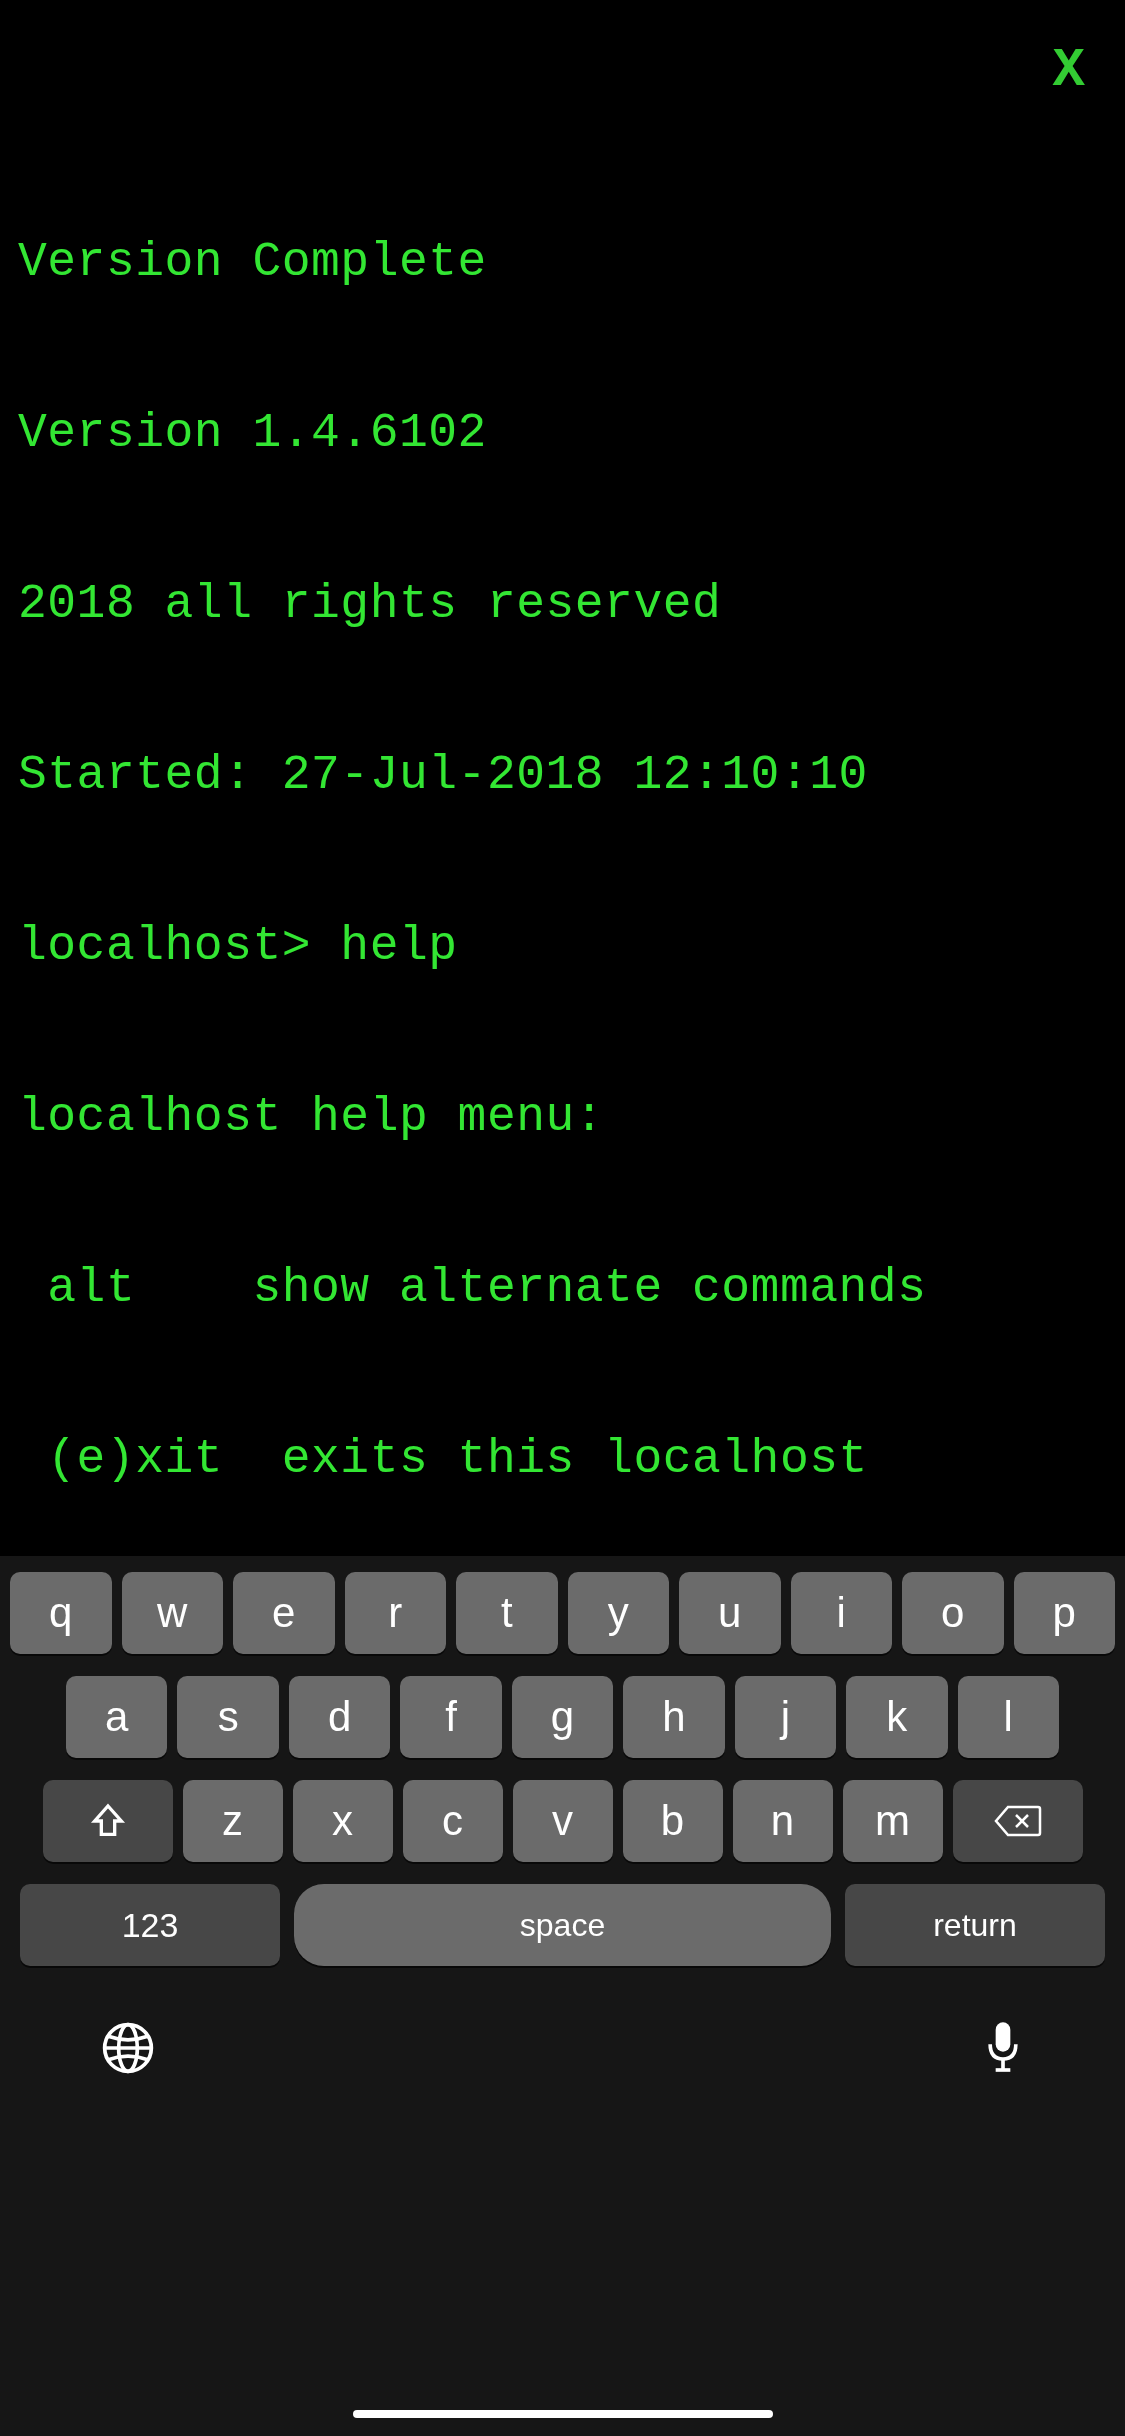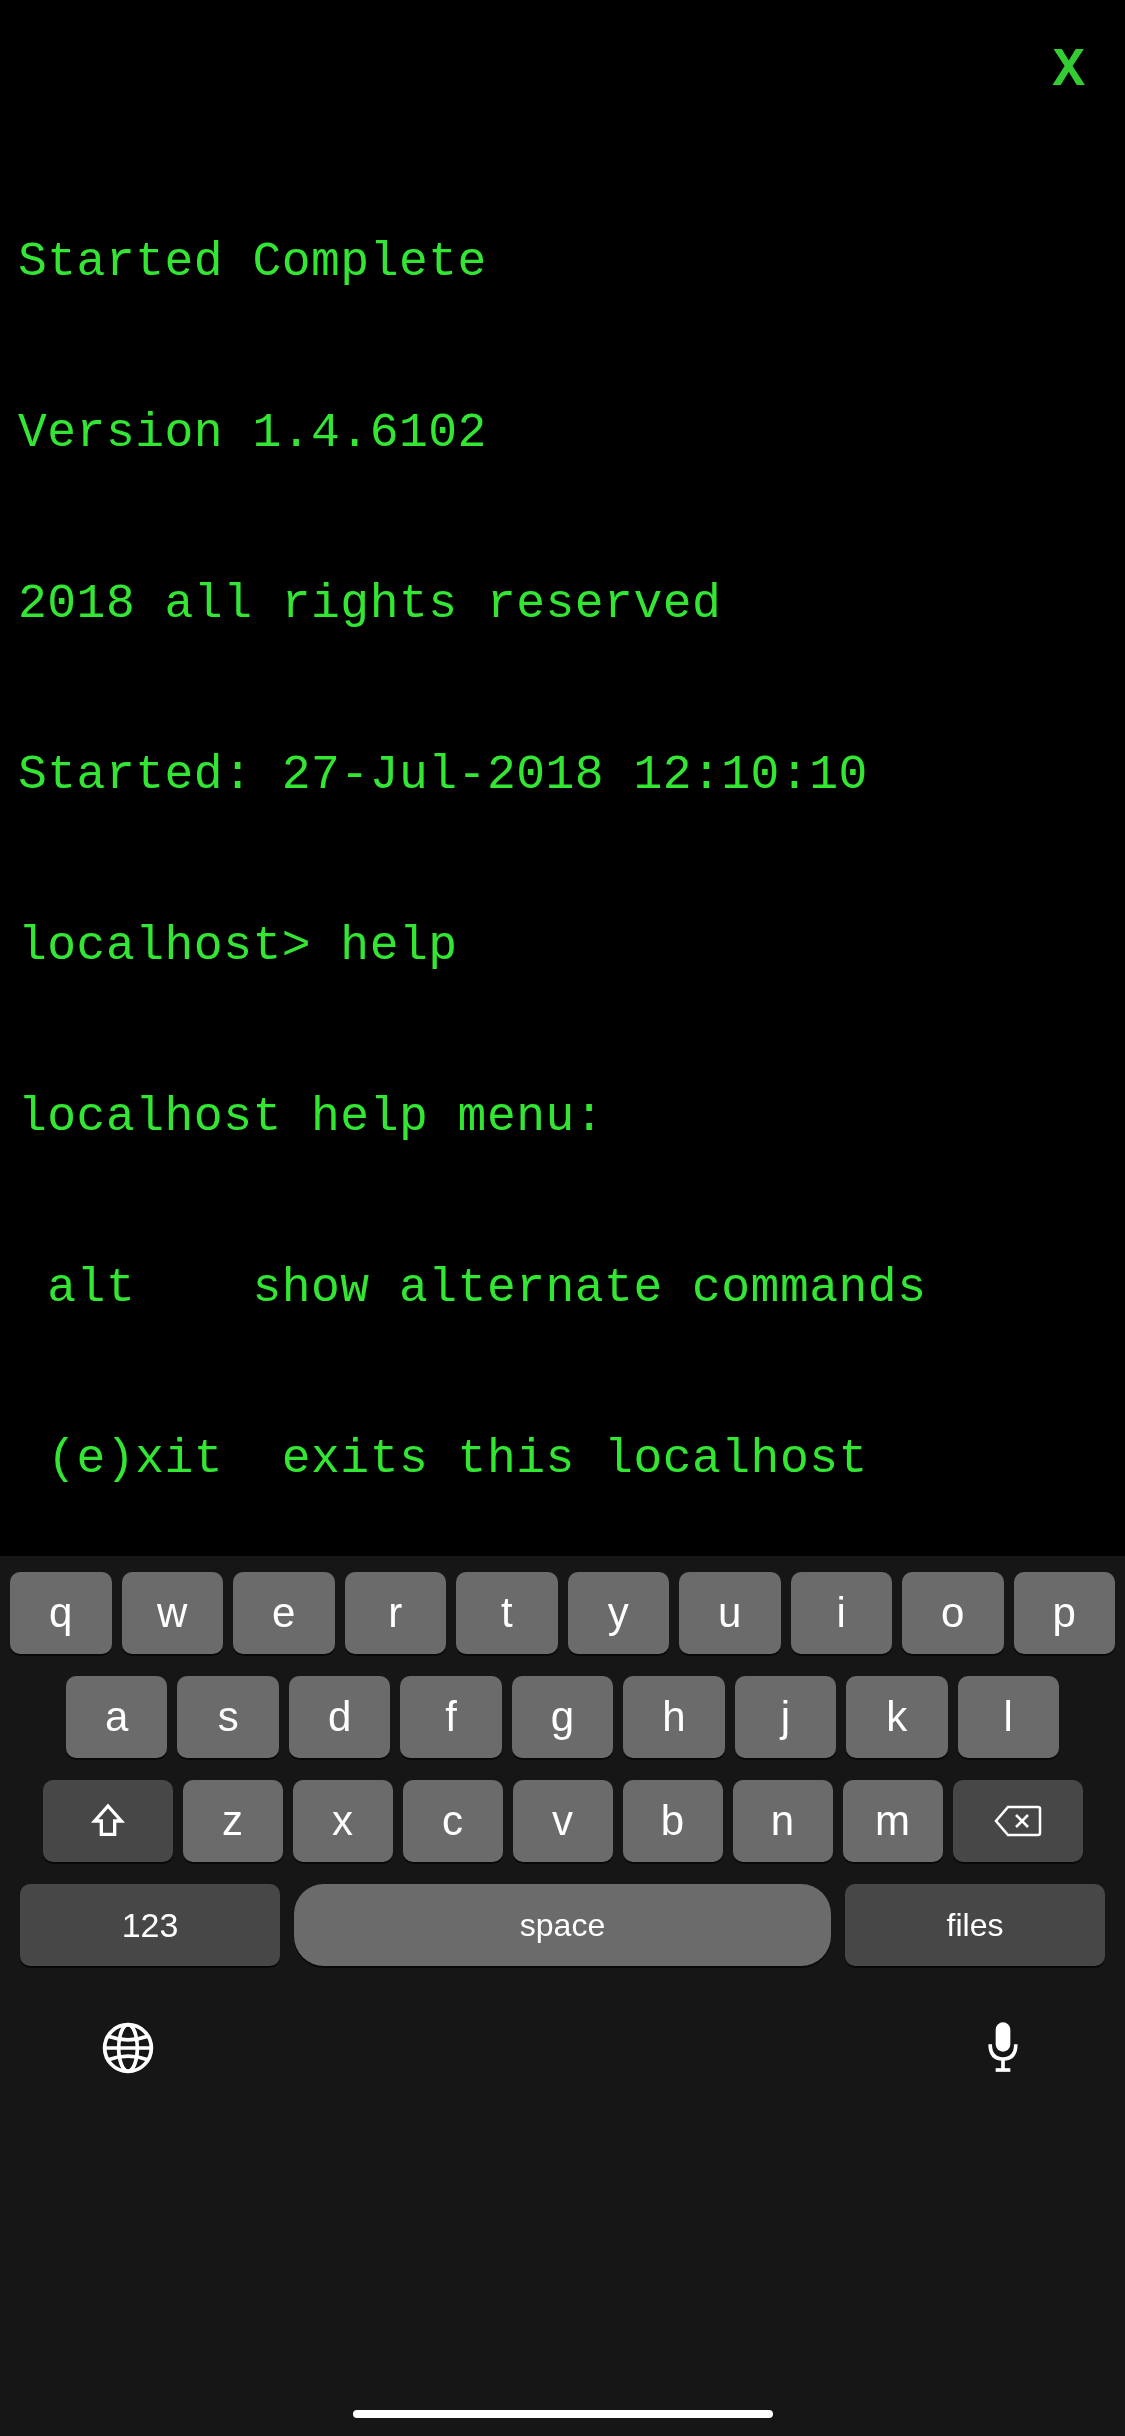--- a/index.html
+++ b/index.html
@@ -114,21 +114,21 @@
   .shift-svg, .bksp-svg, .globe-svg, .mic-svg { display:block; }
 </style>
 </head>
 <body>
 
 <div class="screen">
 
   <div class="close-btn">X</div>
 
   <div class="terminal">
-    <span class="line">Started Complete</span>
+    <span class="line">Version Complete</span>
     <span class="line">Version 1.4.6102</span>
     <span class="line">2018 all rights reserved</span>
     <span class="line">Started: 27-Jul-2018 12:10:10</span>
     <span class="line">localhost&gt; help</span>
     <span class="line">localhost help menu:</span>
     <span class="line"> alt    show alternate commands</span>
     <span class="line"> (e)xit  exits this localhost</span>
     <span class="line"> (h)elp  display this menu</span>
     <span class="line"> (l)s    list files in this dir</span>
     <span class="line"> (t)ype [file]</span>
@@ -184,21 +184,21 @@
         <svg class="bksp-svg" width="48" height="36" viewBox="0 0 48 36" fill="none" stroke="#fff" stroke-width="2.5">
           <path d="M14 4 L44 4 Q46 4 46 6 L46 30 Q46 32 44 32 L14 32 L2 18 Z" fill="none"></path>
           <line x1="22" y1="12" x2="34" y2="24"></line>
           <line x1="34" y1="12" x2="22" y2="24"></line>
         </svg>
       </div>
     </div>
     <div class="kb-row row4">
       <div class="key special num">123</div>
       <div class="key space">space</div>
-      <div class="key special return">files</div>
+      <div class="key special return">return</div>
     </div>
     <div class="kb-bottom">
       <div class="globe-icon">
         <svg class="globe-svg" width="56" height="56" viewBox="0 0 24 24" fill="none" stroke="#fff" stroke-width="1.6">
           <circle cx="12" cy="12" r="10"></circle>
           <ellipse cx="12" cy="12" rx="4" ry="10"></ellipse>
           <line x1="2" y1="12" x2="22" y2="12"></line>
           <path d="M3.5 7 Q12 10 20.5 7"></path>
           <path d="M3.5 17 Q12 14 20.5 17"></path>
         </svg>

